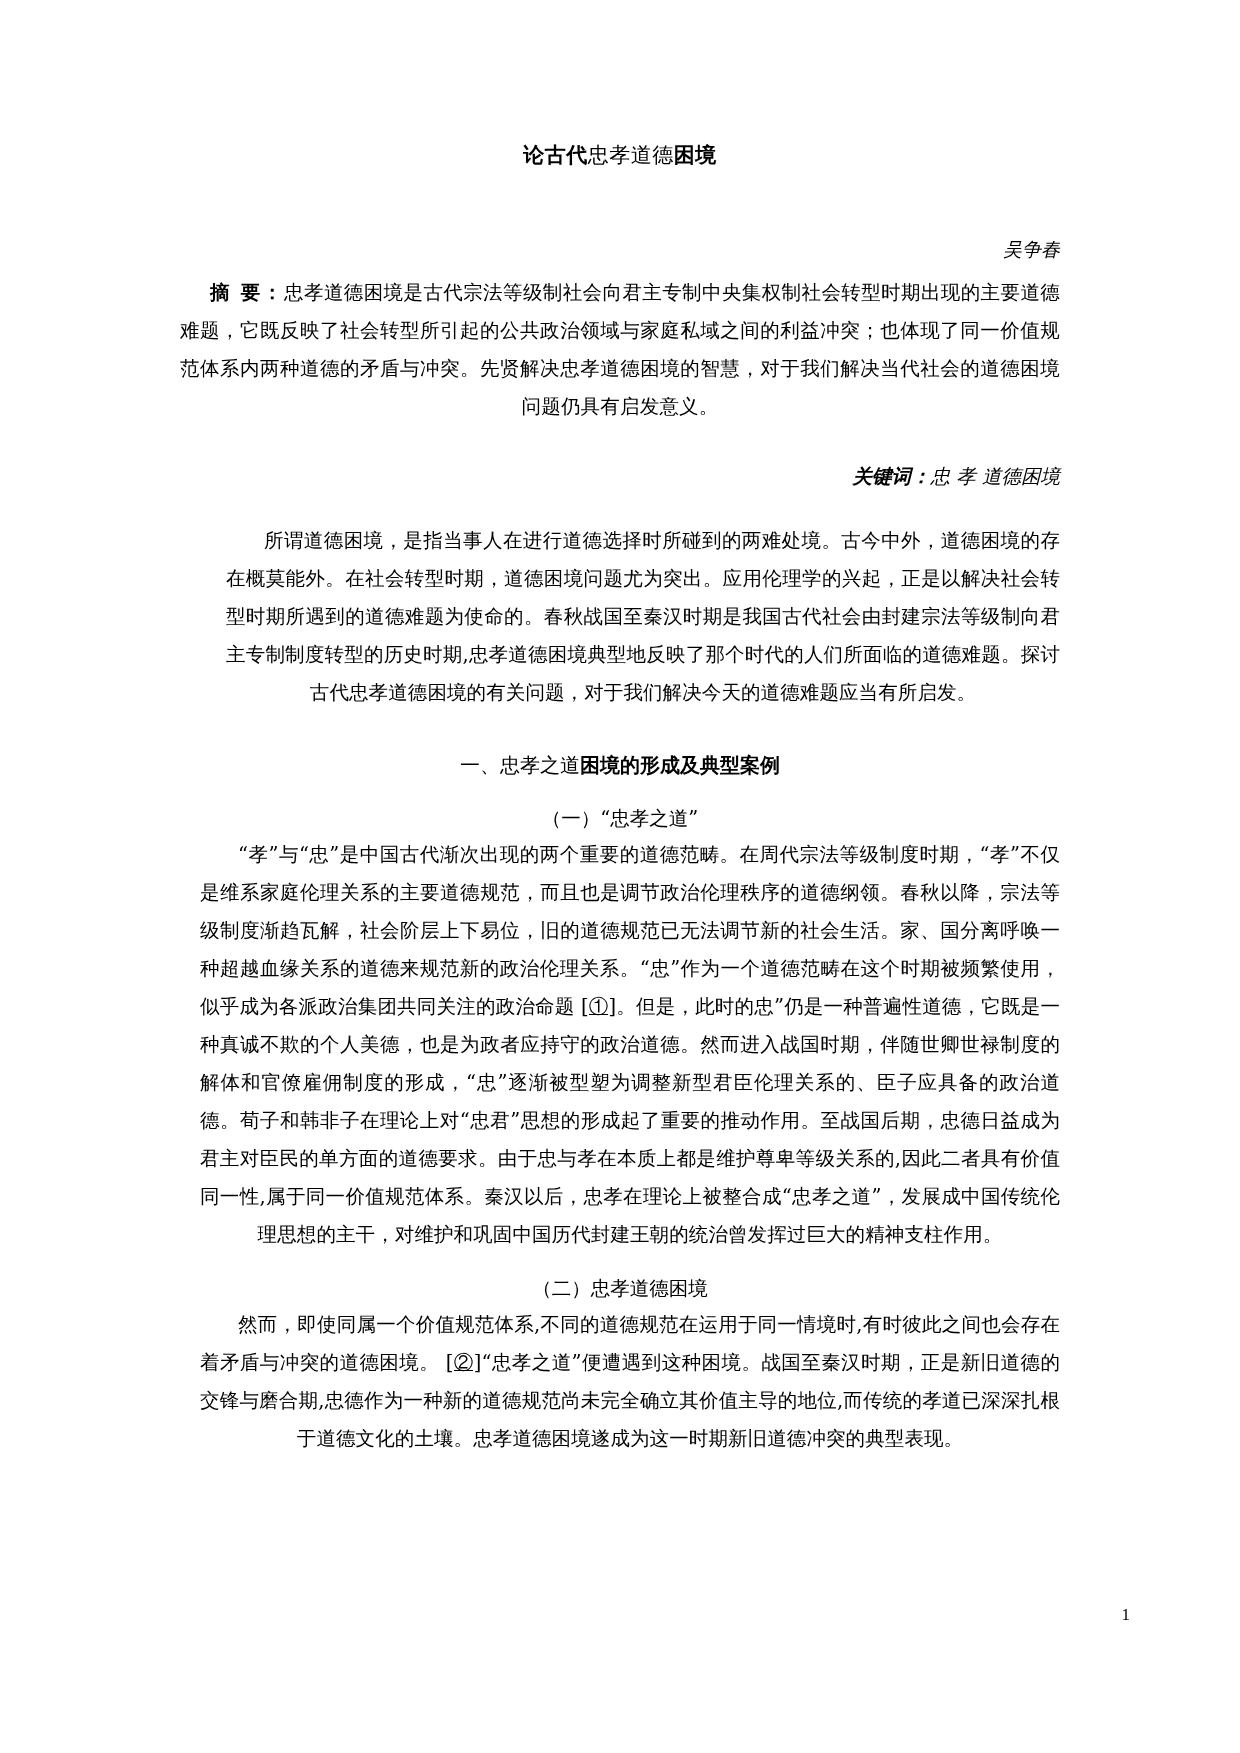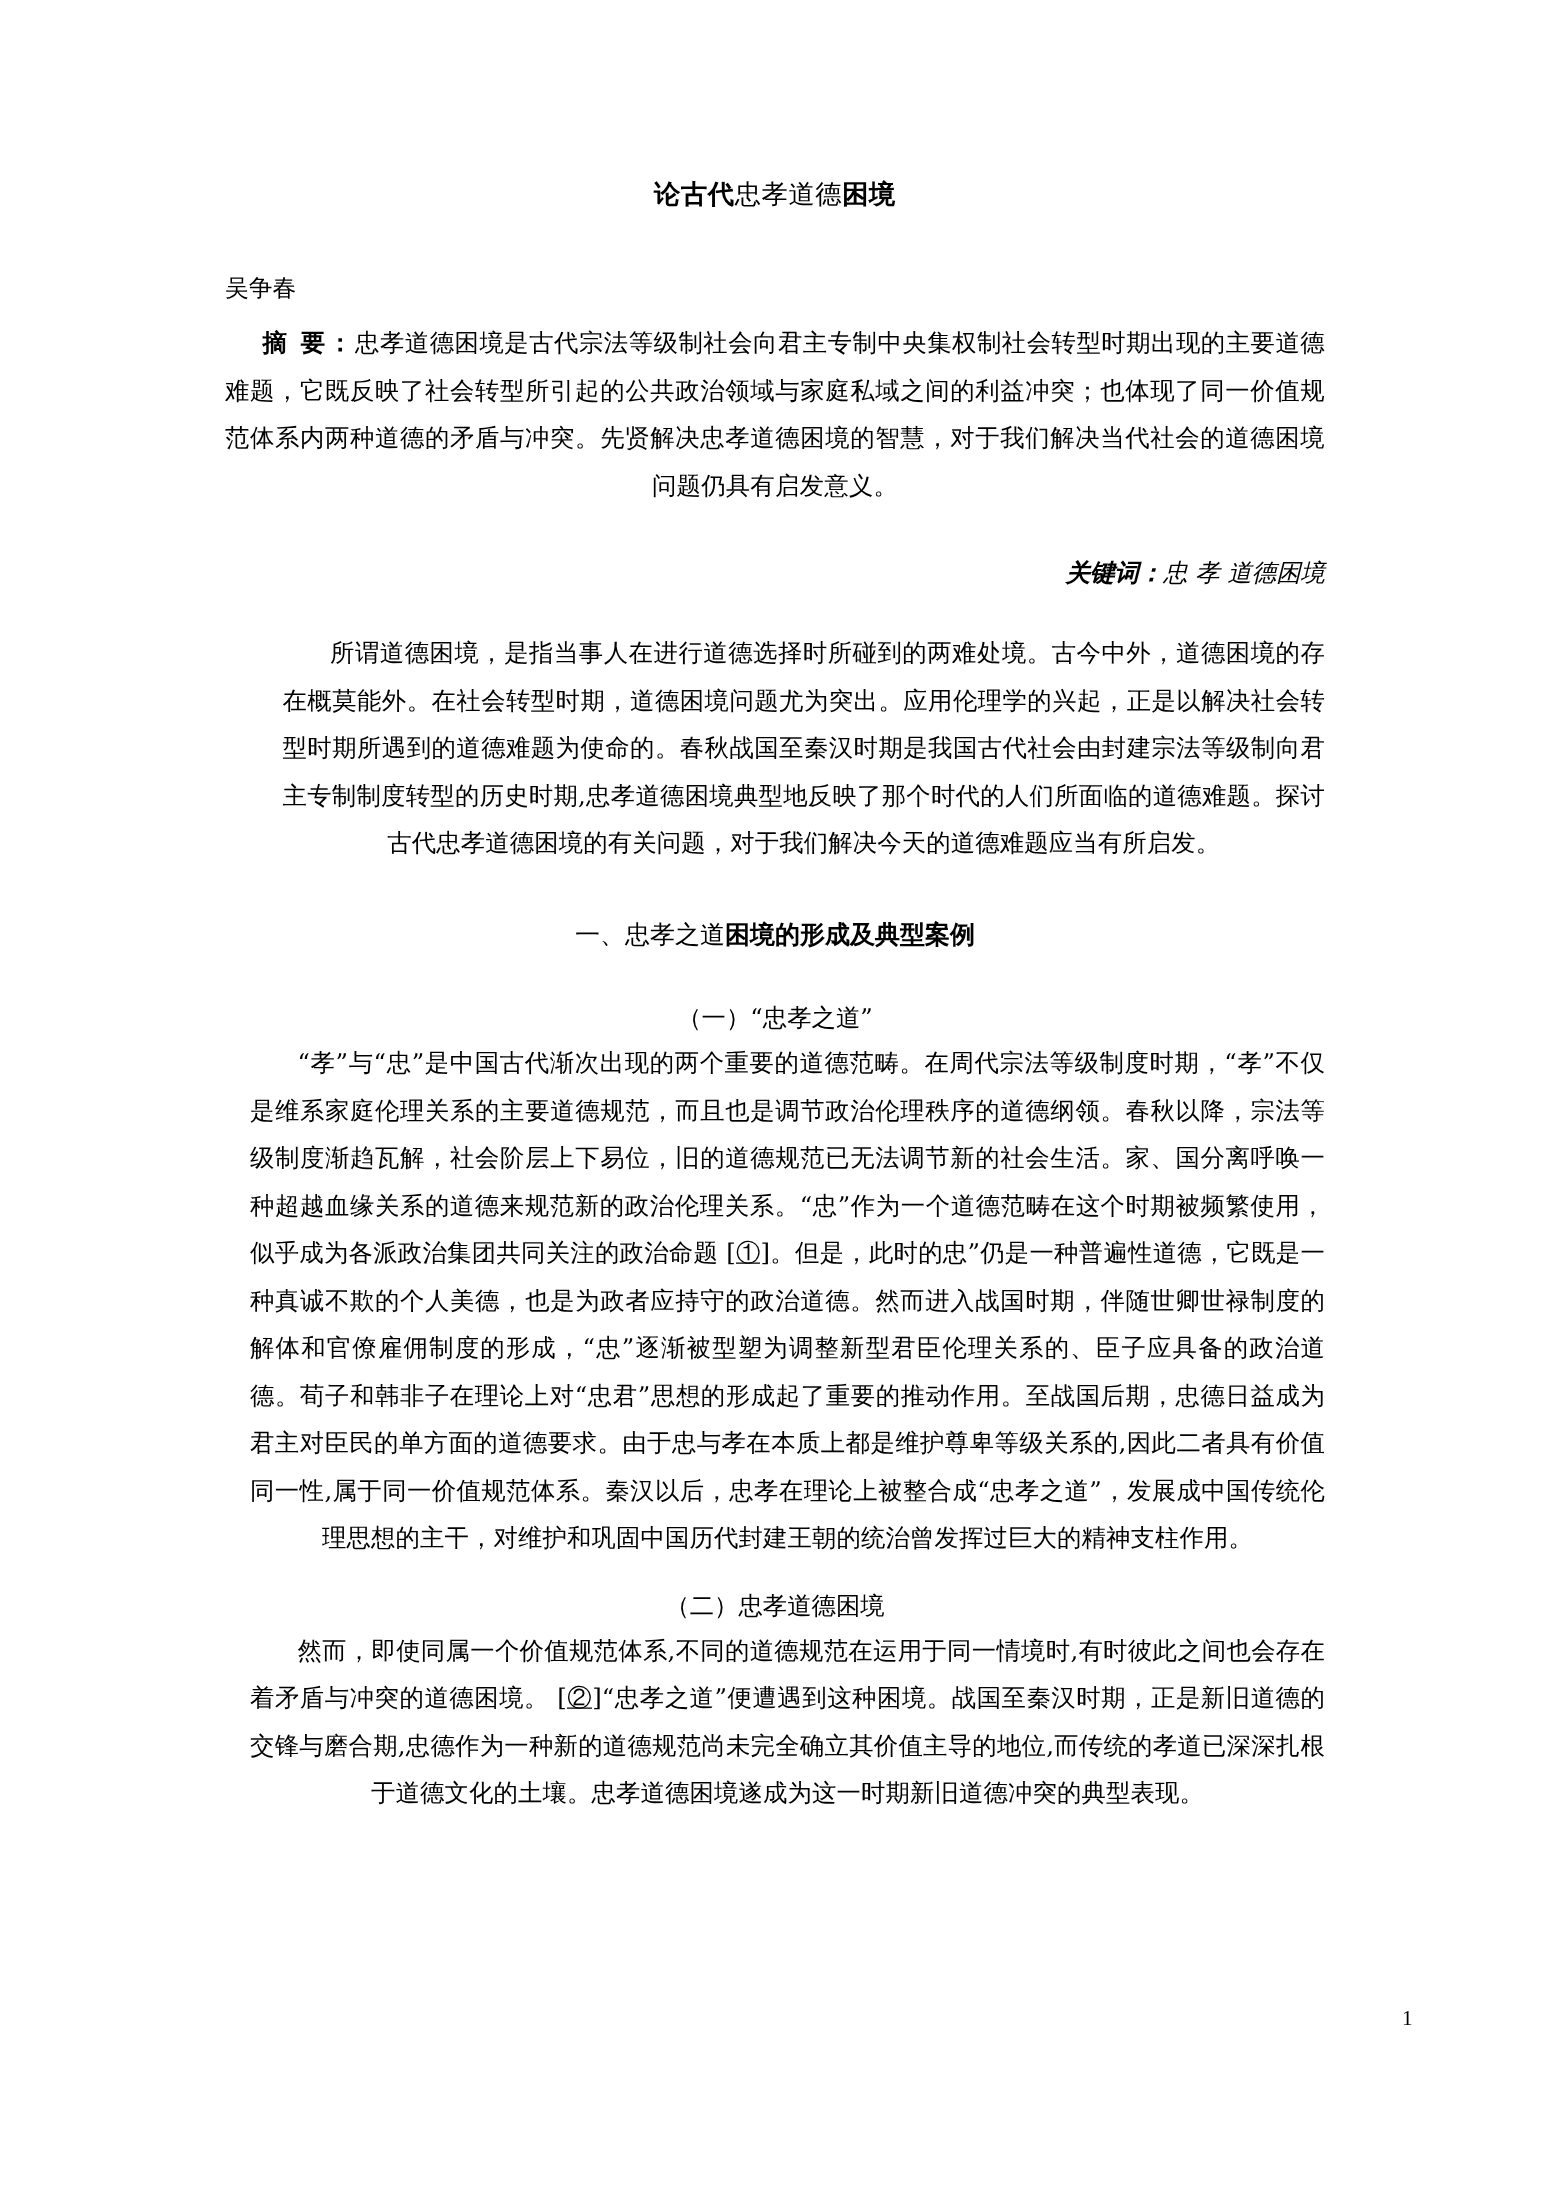--- a/index.html
+++ b/index.html
@@ -34,24 +34,25 @@
     letter-spacing: 0.5px;
     margin: 0 0 0 0;
     padding-top: 12px;
     font-weight: normal;
   }
   .doc-title .b { font-weight: bold; }
   .doc-title .n { font-weight: normal; }
 
   
   .author {
-    text-align: left;
+    text-align: right;
     font-size: 19px;
     line-height: 26px;
-    margin-top: 48px;
+    margin-top: 66px;
+    font-style: italic;
   }
 
   
   .abstract {
     margin-top: 12px;
     font-size: 19.5px;
     line-height: 38px;
     text-align: justify;
     text-align-last: center;
     text-indent: 30px;
@@ -92,21 +93,21 @@
     margin-top: 38px;
     font-weight: normal;
   }
   .h1-sec .b { font-weight: bold; }
   .h1-sec .n { font-weight: normal; }
 
   .h2-sub {
     text-align: center;
     font-size: 19.5px;
     line-height: 30px;
-    margin-top: 38px;
+    margin-top: 24px;
     margin-bottom: 2px;
     font-weight: normal;
   }
   .h2-sub.tight { margin-top: 10px; }
 
   .cite {
     text-decoration: underline;
   }
 
   

